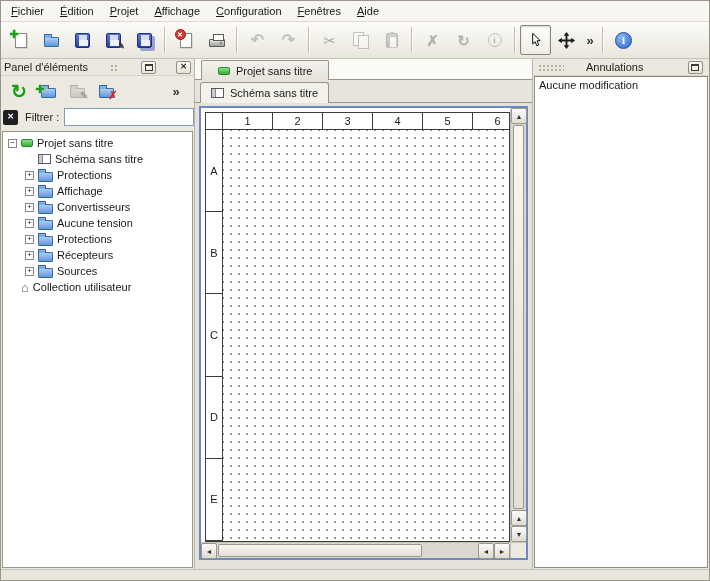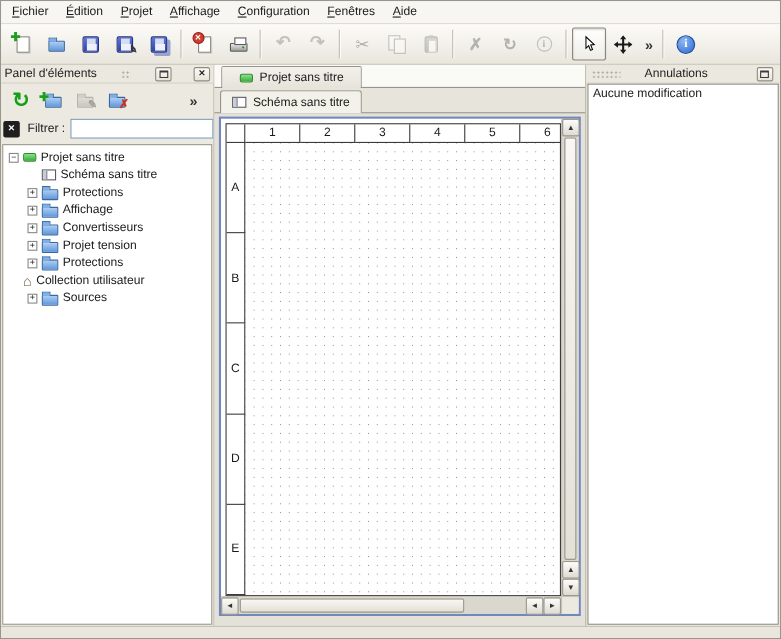--- a/index.html
+++ b/index.html
@@ -288,36 +288,41 @@
           <span>Affichage</span>
         </div>
         <div class="tree-row d1">
           <span class="exp plus"></span>
           <span class="ic ic-folder"></span>
           <span>Convertisseurs</span>
         </div>
         <div class="tree-row d1">
           <span class="exp plus"></span>
           <span class="ic ic-folder"></span>
-          <span>Projet tension</span>
+          <span>Aucune tension</span>
         </div>
         <div class="tree-row d1">
           <span class="exp plus"></span>
           <span class="ic ic-folder"></span>
           <span>Protections</span>
+        </div>
+        <div class="tree-row d1">
+          <span class="exp plus"></span>
+          <span class="ic ic-folder"></span>
+          <span>Récepteurs</span>
+        </div>
+        <div class="tree-row d1">
+          <span class="exp plus"></span>
+          <span class="ic ic-folder"></span>
+          <span>Sources</span>
         </div>
         <div class="tree-row d0">
           <span class="spacer9"></span>
           <span class="ic ic-home"></span>
           <span>Collection utilisateur</span>
-        </div>
-        <div class="tree-row d1">
-          <span class="exp plus"></span>
-          <span class="ic ic-folder"></span>
-          <span>Sources</span>
         </div>
       </div>
     </div>
 
     <div class="center">
       <div class="project-tabbar">
         <div class="project-tab">
           <span class="ic ic-project-sm"></span>
           <span>Projet sans titre</span>
         </div>

